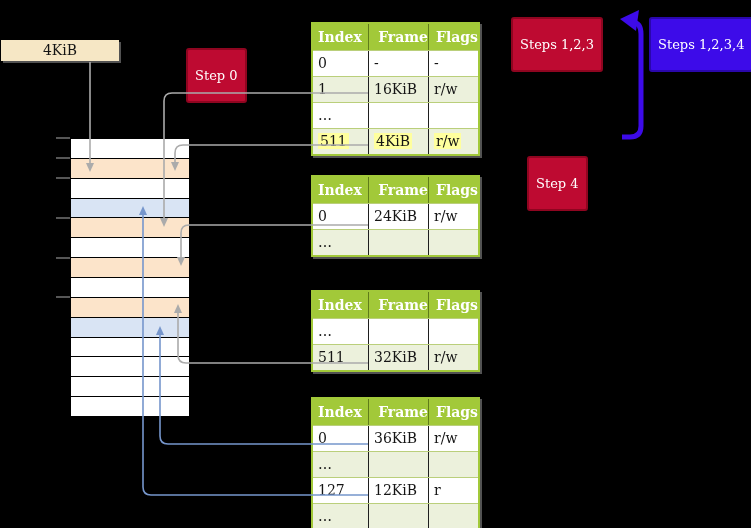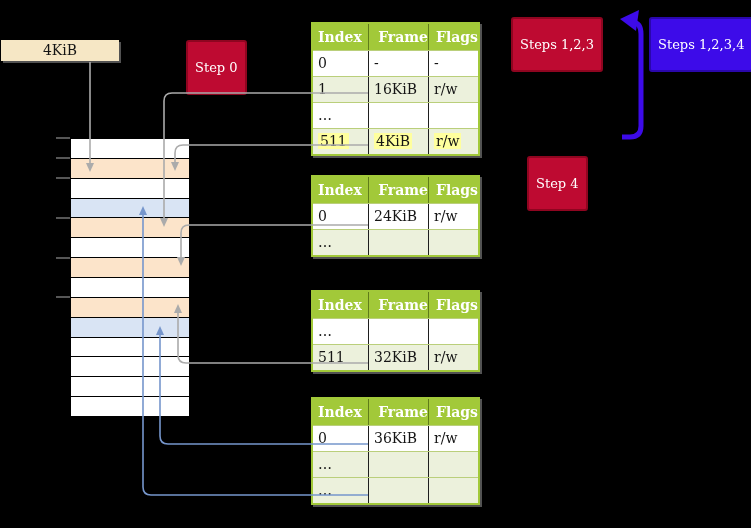--- a/index.html
+++ b/index.html
@@ -4,21 +4,21 @@
 <style>
   html,body{margin:0;padding:0;background:#000;}
   #canvas{position:relative;width:751px;height:528px;background:#000;overflow:hidden;
           font-family:"DejaVu Serif","Liberation Serif",serif;}
 
   
   .lab{position:absolute;color:#fff;font-size:13px;line-height:15px;padding:18px 7px;
        border-radius:3px;white-space:nowrap;}
   .lab.red{background:var(--crimson);border:2px solid var(--crimson_dark);}
   .lab.blue{background:var(--loop_blue);border:2px solid var(--loop_blue_dark);}
-  #step0{left:186px;top:40px;}
+  #step0{left:186px;top:48px;}
   #steps123{left:511px;top:17px;}
   #steps1234{left:649px;top:17px;}
   #step4{left:527px;top:156px;}
 
   
   #frameLabel{position:absolute;left:1px;top:40px;width:118px;height:21px;
       background:var(--tan);color:#141414;text-align:center;line-height:21px;font-size:14px;
       box-shadow:2px 2px 0 rgba(150,150,150,.55);}
 
   
@@ -156,20 +156,25 @@
       <div class="trow">
         <div class="tcell">0</div>
         <div class="tcell">36KiB</div>
         <div class="tcell">r/w</div>
       </div>
       <div class="trow shade">
         <div class="tcell">…</div>
         <div class="tcell"></div>
         <div class="tcell"></div>
       </div>
+      <div class="trow">
+        <div class="tcell">127</div>
+        <div class="tcell">12KiB</div>
+        <div class="tcell">r</div>
+      </div>
       <div class="trow shade">
         <div class="tcell">…</div>
         <div class="tcell"></div>
         <div class="tcell"></div>
       </div>
     </div>
 
   <svg id="overlay" width="751" height="528" viewBox="0 0 751 528">
 
     <g>

